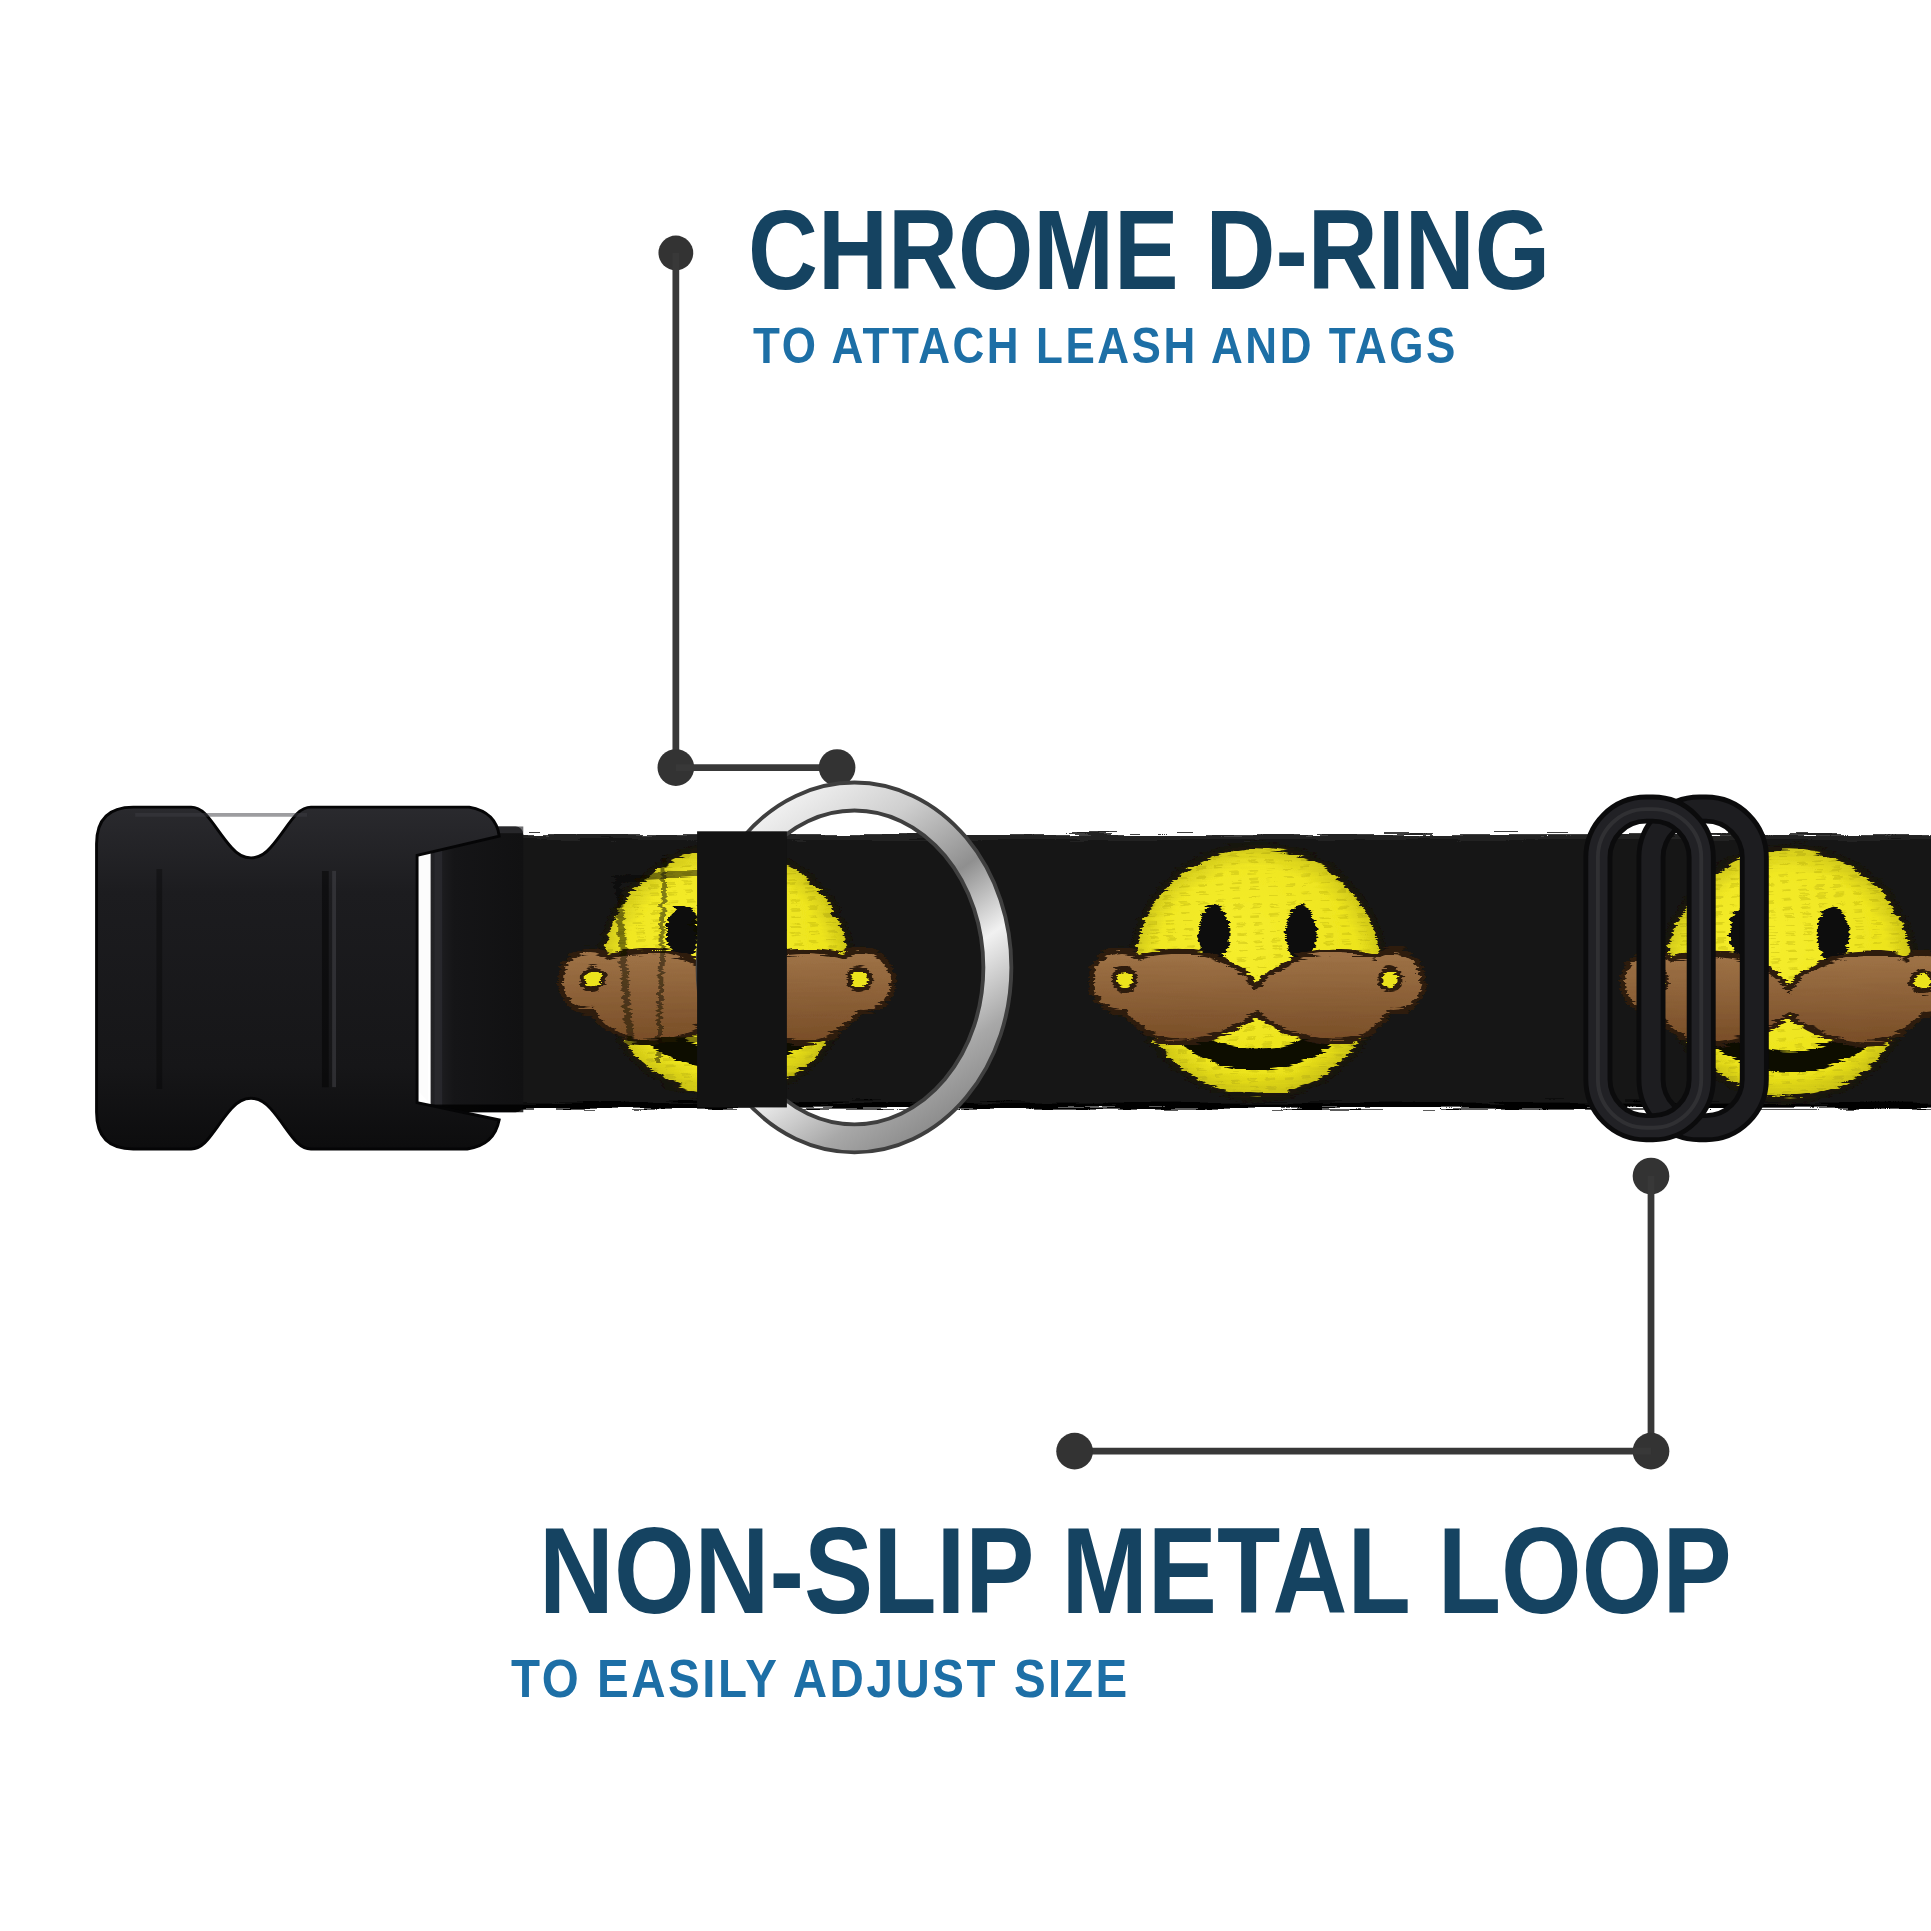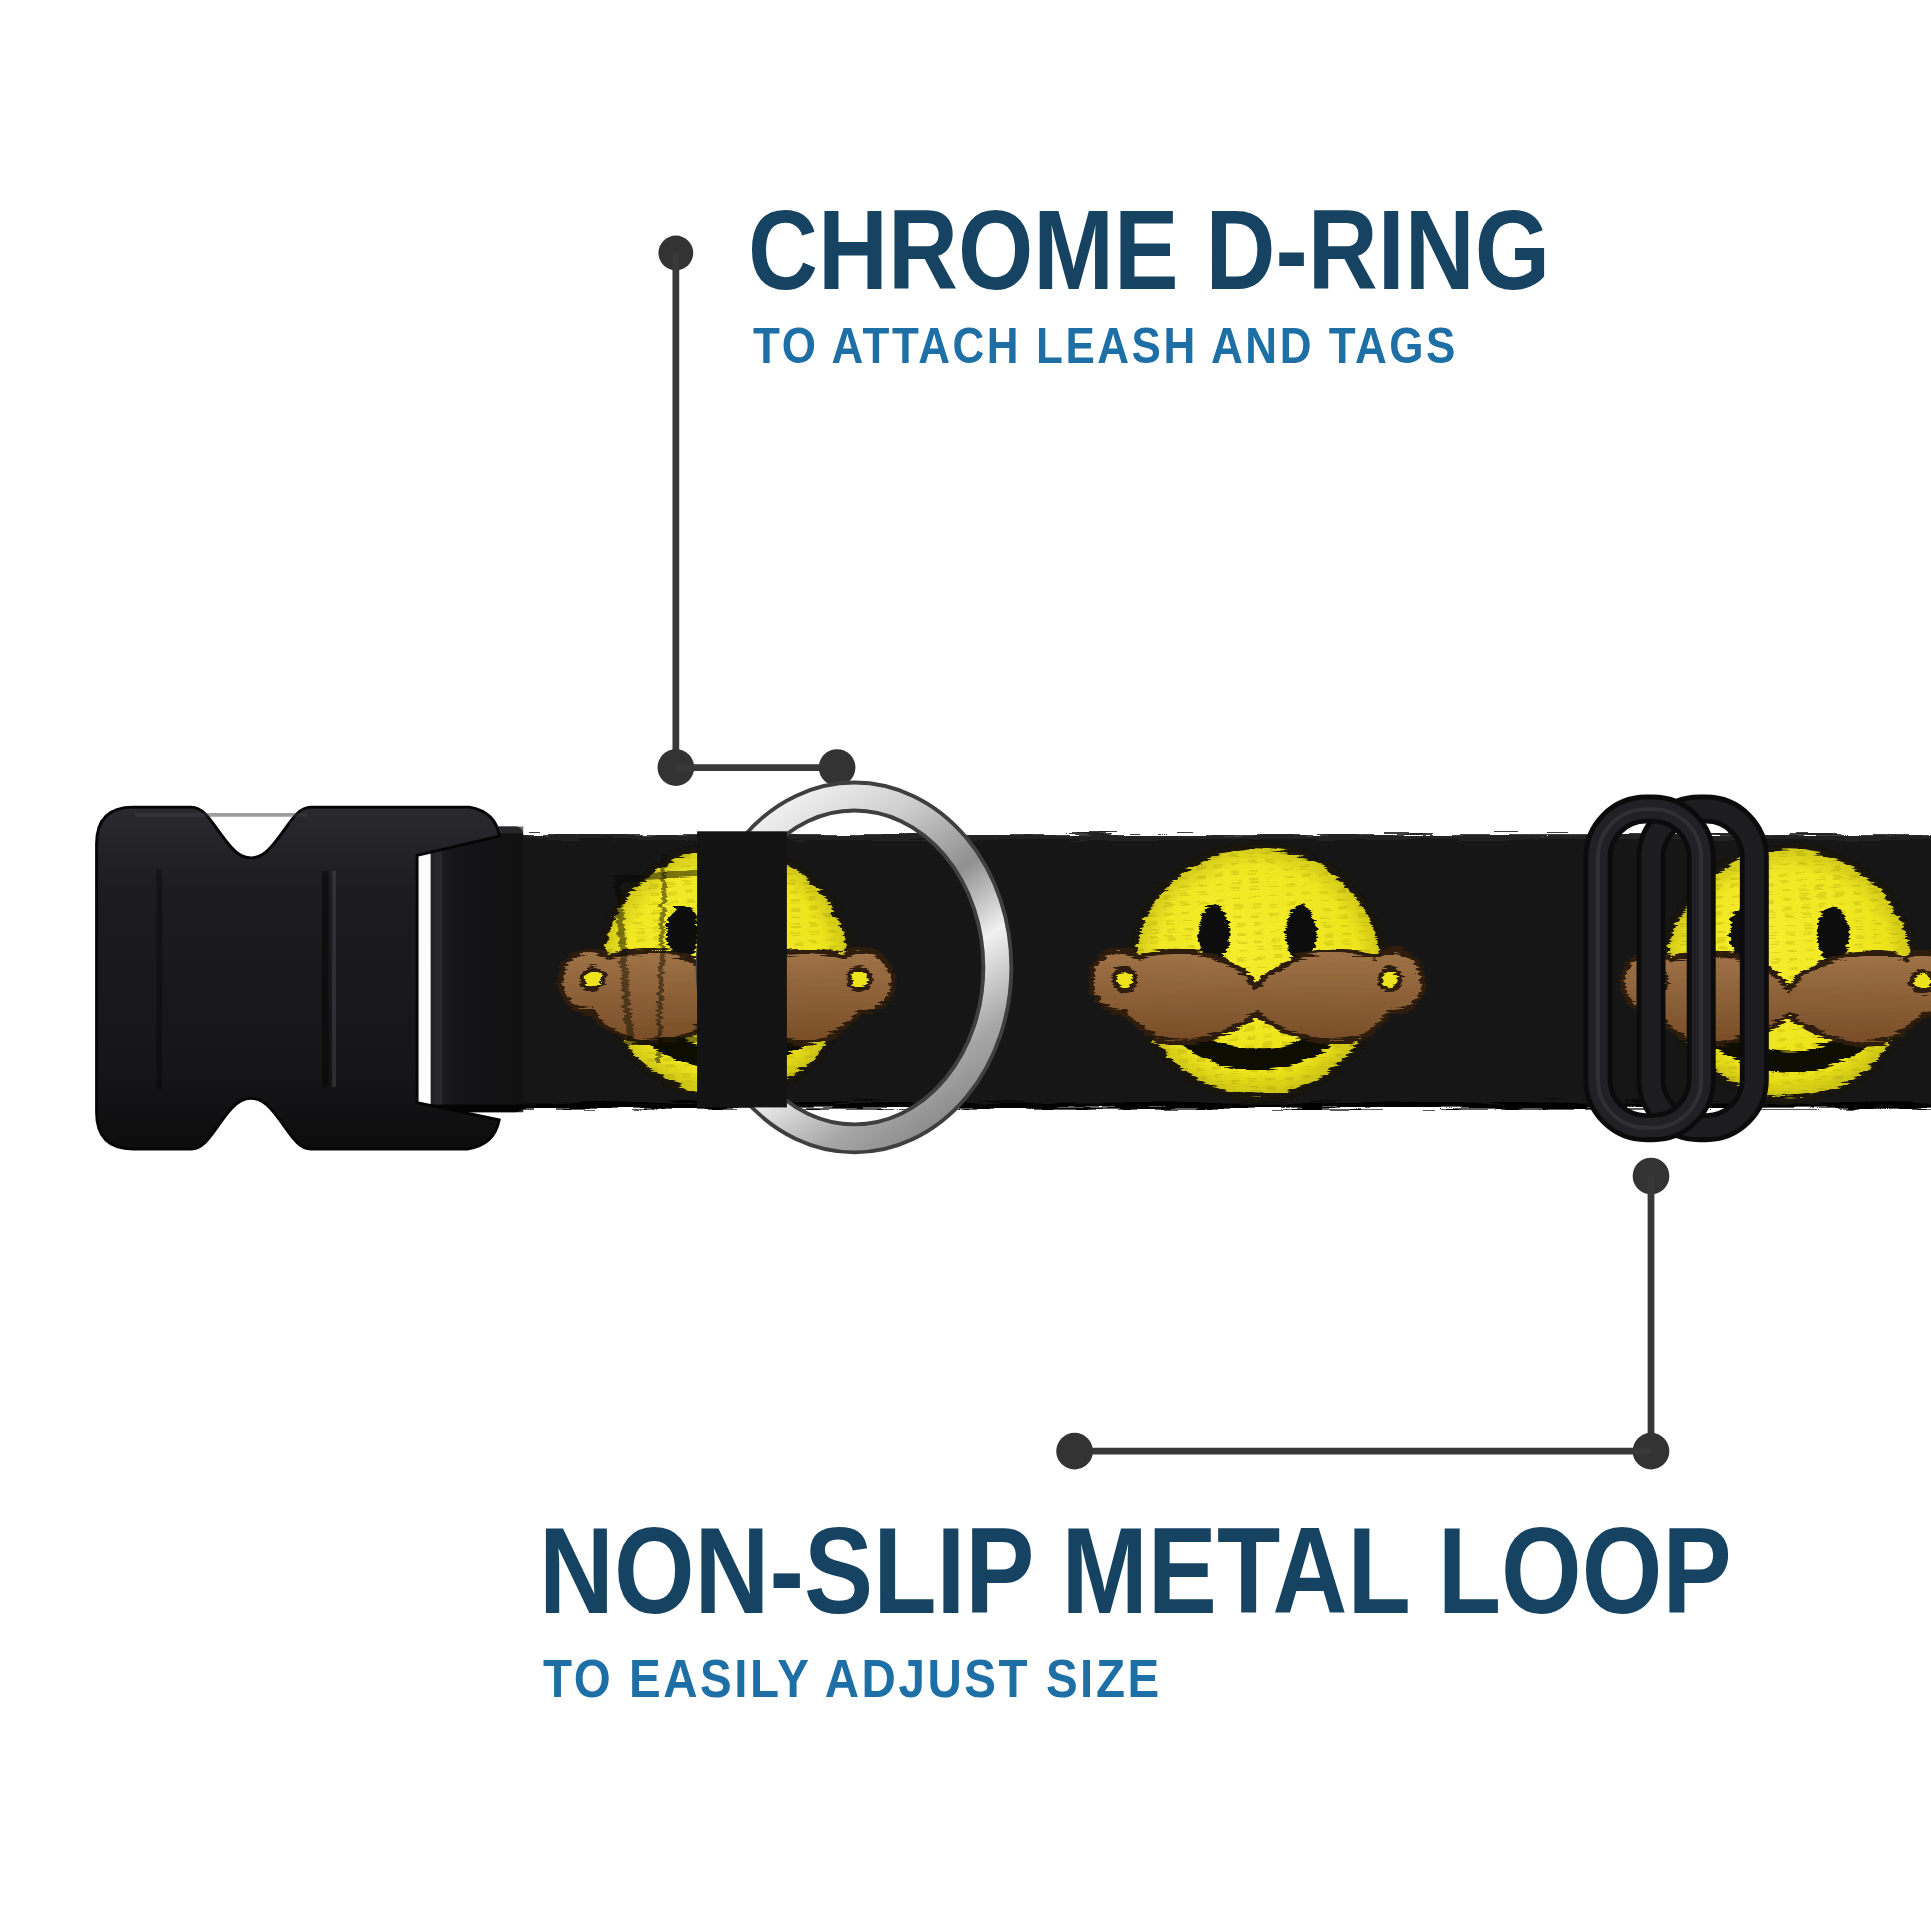--- a/index.html
+++ b/index.html
@@ -14,21 +14,21 @@
   .caption{position:absolute;white-space:nowrap;line-height:1;}
   .caption .squeeze{display:inline-block;transform-origin:0 50%;}
   .cap-title{font-weight:bold;color:#154361;}
   .cap-sub{font-weight:bold;color:#1d6fa6;}
   #cap-top-title{left:748px;top:193px;font-size:114px;}
   #cap-top-title .squeeze{transform:scaleX(.85);letter-spacing:0px;}
   #cap-top-sub{left:753px;top:321px;font-size:50px;}
   #cap-top-sub .squeeze{transform:scaleX(.88);letter-spacing:2.9px;}
   #cap-bot-title{left:539px;top:1510px;font-size:122px;}
   #cap-bot-title .squeeze{transform:scaleX(.85);}
-  #cap-bot-sub{left:543px;top:1651px;font-size:54px;}
+  #cap-bot-sub{left:511px;top:1651px;font-size:54px;}
   #cap-bot-sub .squeeze{transform:scaleX(.88);letter-spacing:2.9px;}
 </style>
 </head>
 <body>
 
 <div class="stage">
 
   <svg class="scene" width="1931" height="1931" viewBox="0 0 2000 2000">
     <defs>
 

